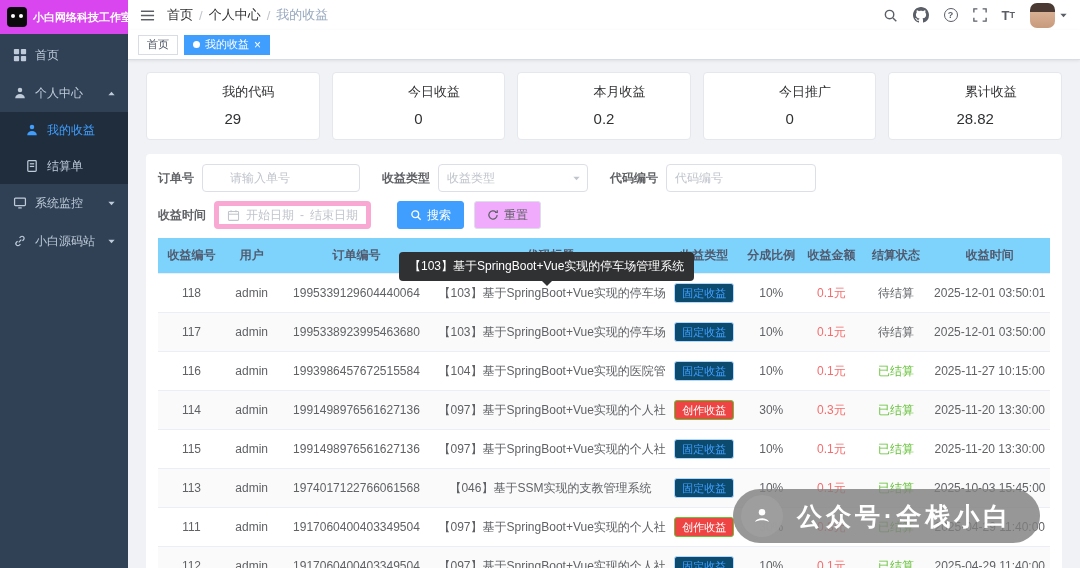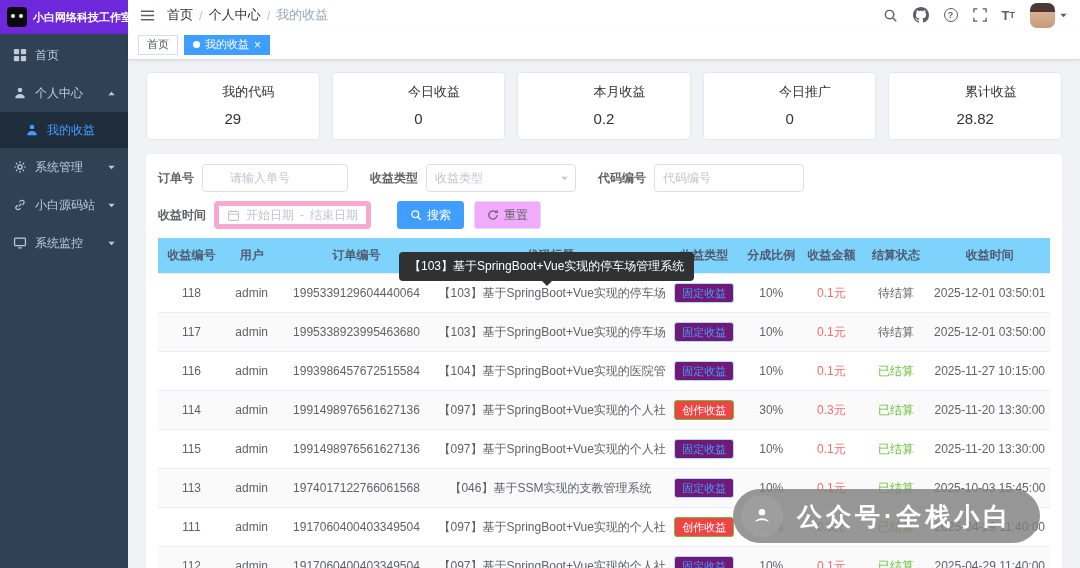--- a/index.html
+++ b/index.html
@@ -8,21 +8,21 @@
     position: relative;
     font-family: "Liberation Sans", "DejaVu Sans", sans-serif;
     font-size: 12px;
     color: #303133;
     background: #f0f2f5;
   }
   .app { display: flex; width: 1080px; height: 568px; }
 
   
   .sidebar { width: 128px; flex-shrink: 0; background: #304156; display: flex; flex-direction: column; }
-  .logo { height: 34px; background: #6d28d9; display: flex; align-items: center; gap: 6px; padding: 0 7px; }
+  .logo { height: 34px; background: #d946ef; display: flex; align-items: center; gap: 6px; padding: 0 7px; }
   .logo-box { width: 20px; height: 20px; border-radius: 4px; background: #0a0a0a; position: relative; flex-shrink: 0; }
   .logo-box::before { content: ""; position: absolute; left: 4px; top: 7px; width: 4px; height: 4px; border-radius: 50%; background: #fff; box-shadow: 8px 0 0 #fff; }
   .logo-title { color: #fff; font-size: 11px; font-weight: 700; white-space: nowrap; }
   .menu { flex: 1; padding-top: 2px; }
   .menu-item { height: 38px; display: flex; align-items: center; gap: 8px; padding: 0 12px; color: #bfcbd9; font-size: 12px; cursor: pointer; }
   .menu-item .mi-icon { width: 15px; height: 15px; display: inline-flex; align-items: center; justify-content: center; color: #bfcbd9; }
   .menu-item .caret { margin-left: auto; display: inline-flex; color: #bfcbd9; }
   .caret.up svg { transform: rotate(180deg); }
   .submenu { background: #1f2d3d; }
   .submenu .menu-item { height: 36px; padding-left: 24px; }
@@ -76,21 +76,21 @@
   .btn { height: 28px; border-radius: 3px; padding: 0 12px; font-size: 12px; display: inline-flex; align-items: center; gap: 5px; cursor: pointer; border: 1px solid transparent; font-family: inherit; }
   .btn-primary { background: #409EFF; border-color: #409EFF; color: #fff; margin-left: 4px; }
   .btn-plain { background: #f0abfc; border-color: #dcdfe6; color: #606266; margin-left: 10px; }
 
   
   table { width: 100%; border-collapse: collapse; table-layout: fixed; font-size: 12px; margin-top: 4px; }
   th { background: #7dd3fc; color: #515a6e; font-weight: 700; padding: 9px 4px; border-bottom: 1px solid #ebeef5; text-align: center; white-space: nowrap; }
   td { padding: 9px 4px; border-bottom: 1px solid #ebeef5; color: #606266; text-align: center; white-space: nowrap; overflow: hidden; }
   tbody tr:nth-of-type(even) td { background: #fafafa; }
   .badge { display: inline-block; font-size: 11px; line-height: 16px; padding: 1px 7px; border-radius: 3px; }
-  .badge.fixed { color: #409EFF; background: #701a75; border: 1px solid #b3d8ff; }
+  .badge.fixed { color: #409EFF; background: #0c4a6e; border: 1px solid #b3d8ff; }
   .badge.creative { color: #fff; background: #ef4444; border: 1px solid #67C23A; }
   .amount { color: #f56c6c; }
   .status.pending { color: #606266; }
   .status.done { color: #67C23A; }
 
   
   .tooltip { position: absolute; left: 399px; top: 252px; background: #303133; color: #fff; font-size: 12px; padding: 6px 10px; border-radius: 4px; z-index: 30; white-space: nowrap; }
   .tooltip::after { content: ""; position: absolute; left: 50%; bottom: -5px; margin-left: -5px; border: 5px solid transparent; border-top-color: #303133; border-bottom: 0; }
 
   
@@ -137,58 +137,54 @@
       <div class="submenu">
         <div class="menu-item active">
           <span class="mi-icon">
             <svg width="14" height="14" viewBox="0 0 16 16" fill="currentColor">
                 <circle cx="8" cy="4.6" r="2.6"></circle>
                 <path d="M2.5 14c0-3.2 2.4-5 5.5-5s5.5 1.8 5.5 5z"></path>
               </svg>
           </span>
           <span>我的收益</span>
         </div>
+        <div class="menu-item">
+          <span class="mi-icon">
+            <svg width="14" height="14" viewBox="0 0 16 16" fill="none" stroke="currentColor" stroke-width="1.4">
+                <rect x="3.2" y="1.8" width="9.6" height="12.4" rx="1"></rect>
+                <line x1="5.5" y1="5.5" x2="10.5" y2="5.5"></line>
+                <line x1="5.5" y1="8.5" x2="10.5" y2="8.5"></line>
+              </svg>
+          </span>
+          <span>结算单</span>
+        </div>
       </div>
       <div class="menu-item">
         <span class="mi-icon">
           <svg width="14" height="14" viewBox="0 0 16 16" fill="none" stroke="currentColor" stroke-width="1.4">
-              <circle cx="8" cy="8" r="2.4"></circle>
-              <path d="M8 1.5v2M8 12.5v2M1.5 8h2M12.5 8h2M3.4 3.4l1.4 1.4M11.2 11.2l1.4 1.4M12.6 3.4l-1.4 1.4M4.8 11.2l-1.4 1.4"></path>
-            </svg>
-        </span>
-        <span>系统管理</span>
+              <rect x="1.8" y="2.5" width="12.4" height="8.4" rx="1"></rect>
+              <line x1="6" y1="13.6" x2="10" y2="13.6"></line>
+            </svg>
+        </span>
+        <span>系统监控</span>
         <span class="caret">
           <svg width="9" height="9" viewBox="0 0 10 10">
               <path d="M1.5 3l3.5 4 3.5-4z" fill="currentColor"></path>
             </svg>
         </span>
       </div>
       <div class="menu-item">
         <span class="mi-icon">
           <svg width="14" height="14" viewBox="0 0 16 16" fill="none" stroke="currentColor" stroke-width="1.4">
               <path d="M6.5 9.5l3-3"></path>
               <path d="M7.5 4.5l1.2-1.2a2.3 2.3 0 013.3 3.3L10.8 7.8"></path>
               <path d="M8.5 11.5l-1.2 1.2a2.3 2.3 0 01-3.3-3.3l1.2-1.2"></path>
             </svg>
         </span>
         <span>小白源码站</span>
-        <span class="caret">
-          <svg width="9" height="9" viewBox="0 0 10 10">
-              <path d="M1.5 3l3.5 4 3.5-4z" fill="currentColor"></path>
-            </svg>
-        </span>
-      </div>
-      <div class="menu-item">
-        <span class="mi-icon">
-          <svg width="14" height="14" viewBox="0 0 16 16" fill="none" stroke="currentColor" stroke-width="1.4">
-              <rect x="1.8" y="2.5" width="12.4" height="8.4" rx="1"></rect>
-              <line x1="6" y1="13.6" x2="10" y2="13.6"></line>
-            </svg>
-        </span>
-        <span>系统监控</span>
         <span class="caret">
           <svg width="9" height="9" viewBox="0 0 10 10">
               <path d="M1.5 3l3.5 4 3.5-4z" fill="currentColor"></path>
             </svg>
         </span>
       </div>
     </nav>
   </aside>
 
   <div class="main">
@@ -273,21 +269,21 @@
           <div class="stat-label">累计收益</div>
           <div class="stat-value">28.82</div>
         </div>
       </div>
 
       <div class="panel">
 
         <div class="filter-row">
           <div class="f-item">
             <span class="f-label">订单号</span>
-            <input class="f-input" style="width: 146px; padding-left: 27px;" placeholder="请输入单号">
+            <input class="f-input" style="width: 158px; padding-left: 27px;" placeholder="请输入单号">
           </div>
           <div class="f-item">
             <span class="f-label">收益类型</span>
             <span class="select-wrap">
               <input class="f-input" style="width: 150px;" readonly="" placeholder="收益类型">
               <span class="select-caret">
                 <svg width="9" height="9" viewBox="0 0 10 10">
                     <path d="M1.5 3l3.5 4 3.5-4z" fill="currentColor"></path>
                   </svg>
               </span>

